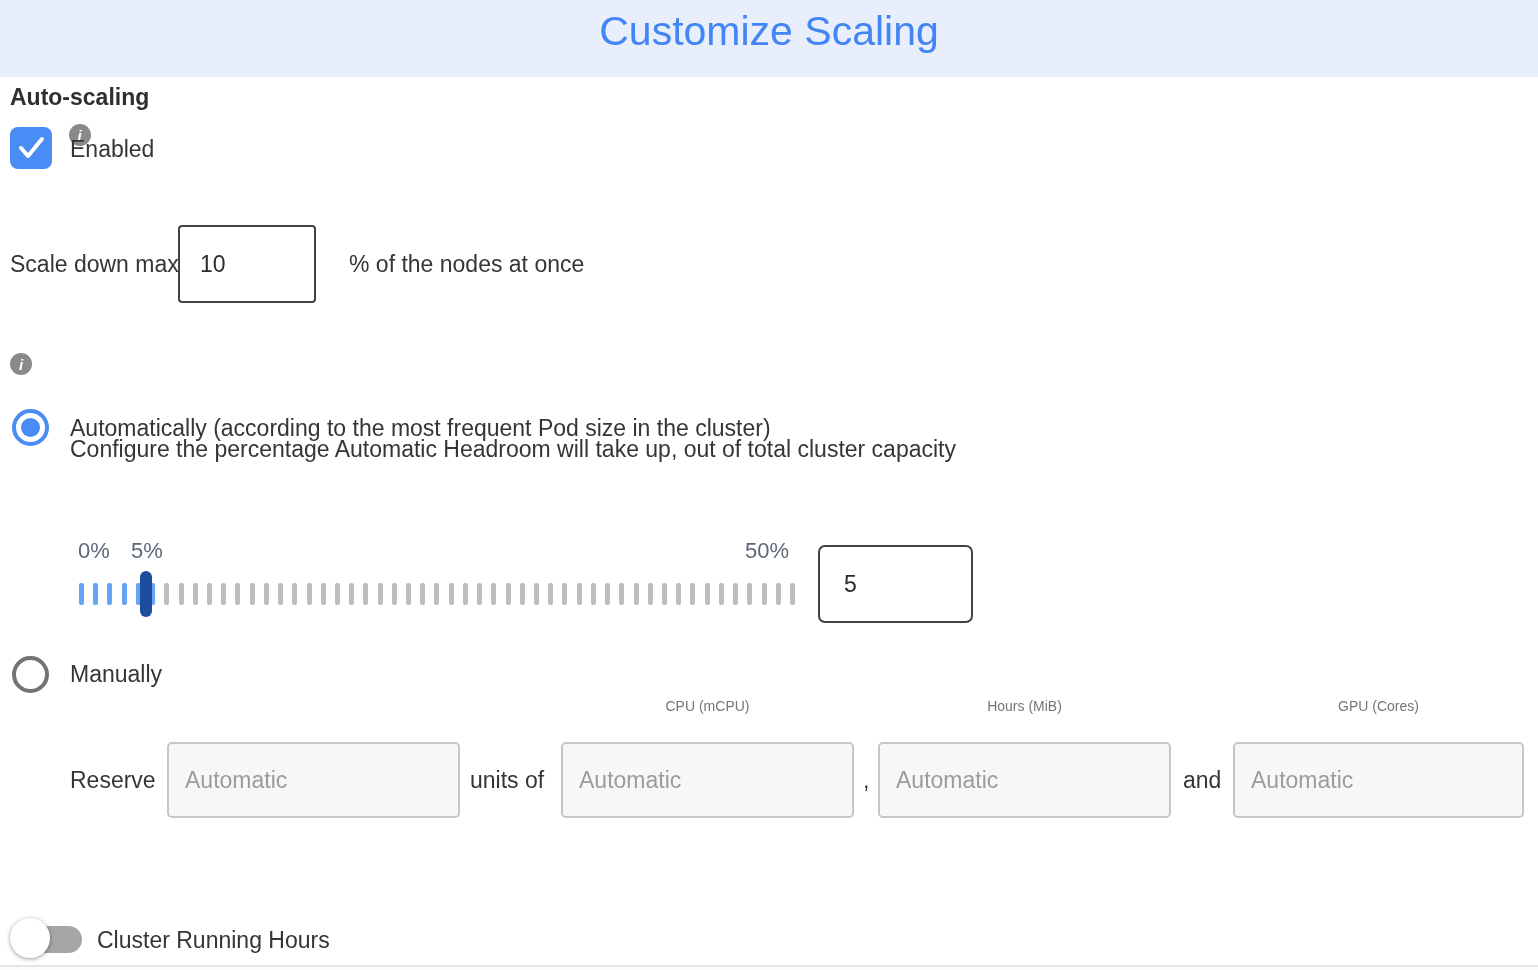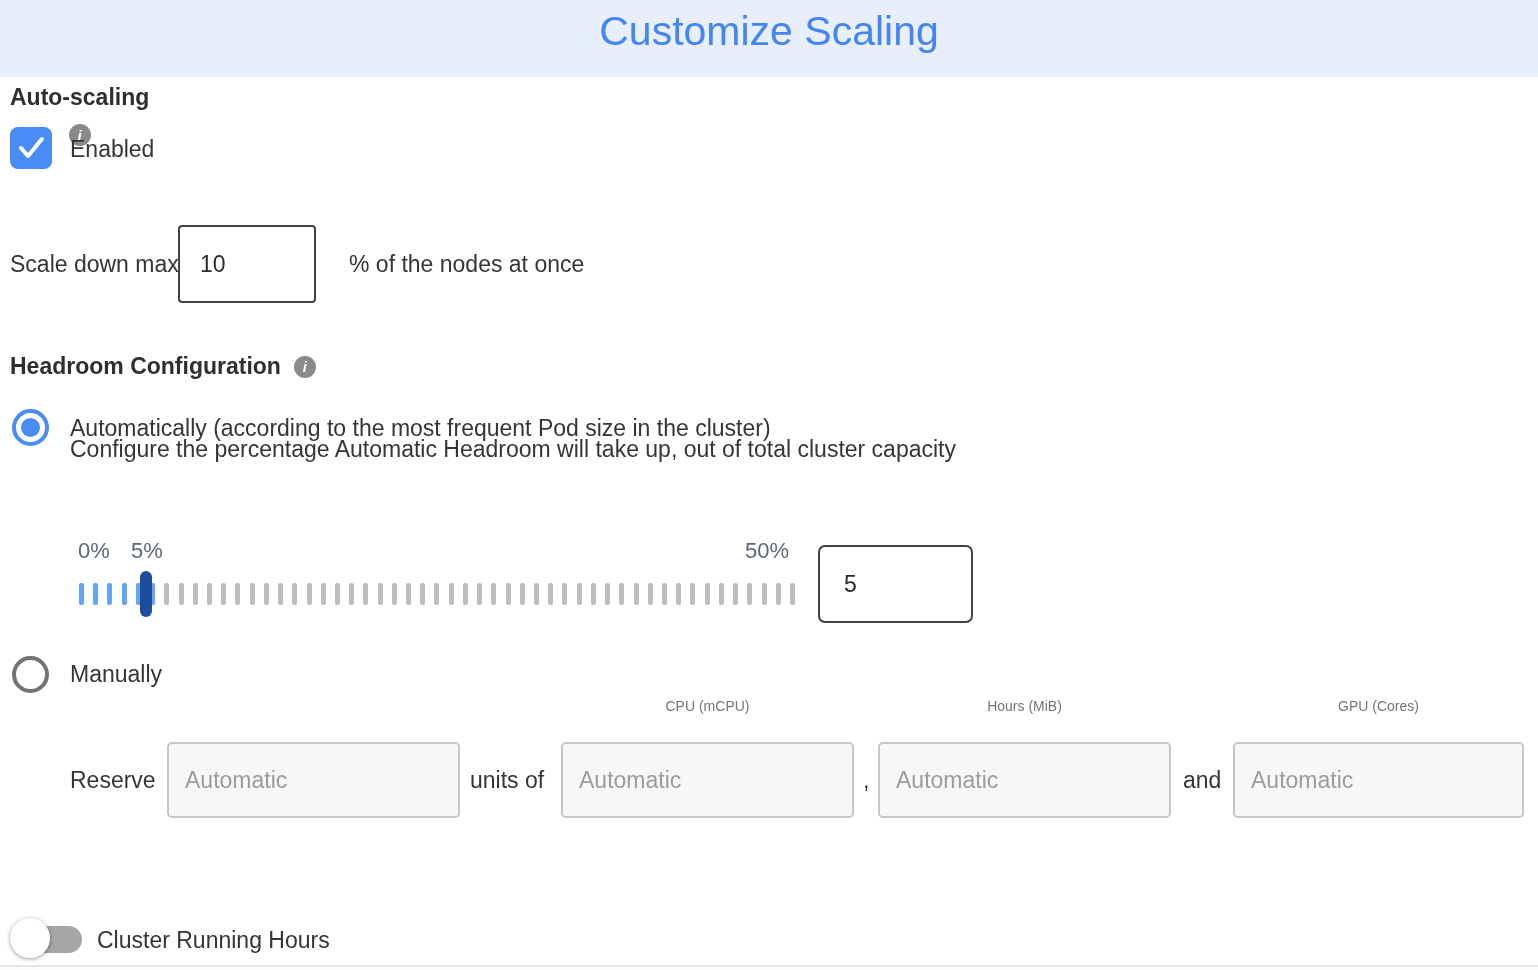--- a/index.html
+++ b/index.html
@@ -142,21 +142,20 @@
     <polyline points="5,15 12,23 26,6" fill="none" stroke="#ffffff" stroke-width="4" stroke-linecap="round" stroke-linejoin="round"></polyline>
   </svg>
 </div>
 <div class="abs body-text" style="top:136px;left:70px;">Enabled</div>
 
 <div class="abs body-text" style="top:251px;left:10px;">Scale down max</div>
 <input class="abs dark-input" style="top: 225px; left: 178px; width: 138px; height: 78px; border-radius: 4px;" value="10">
 <div class="abs body-text" style="top:251px;left:337px;margin-left:12px;">% of the nodes at once</div>
 
 <div class="abs section-label" style="top:353px;left:10px;">
-  <span>Headroom Configuration</span>
   <span class="info-icon">i</span>
 </div>
 
 <div class="abs radio" style="top:409px;left:12px;">
   <div class="dot"></div>
 </div>
 <div class="abs body-text" style="top:415px;left:70px;">Automatically (according to the most frequent Pod size in the cluster)</div>
 <div class="abs body-text" style="top:436px;left:70px;">Configure the percentage Automatic Headroom will take up, out of total cluster capacity</div>
 
 <div class="abs slider-label" style="top:538px;left:78px;">0%</div>

